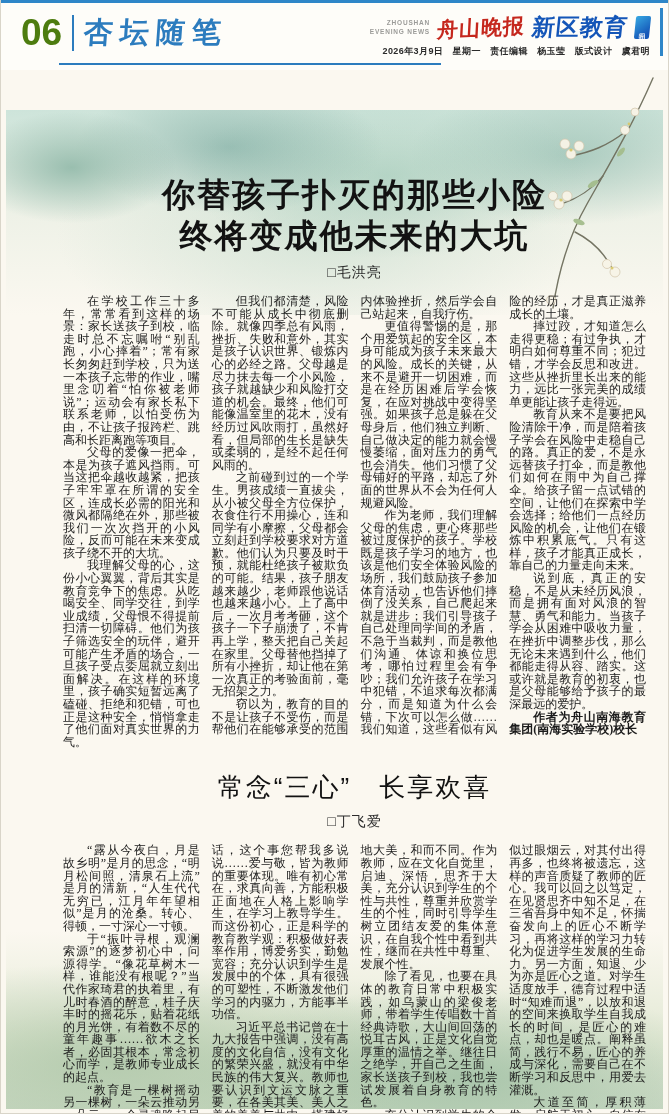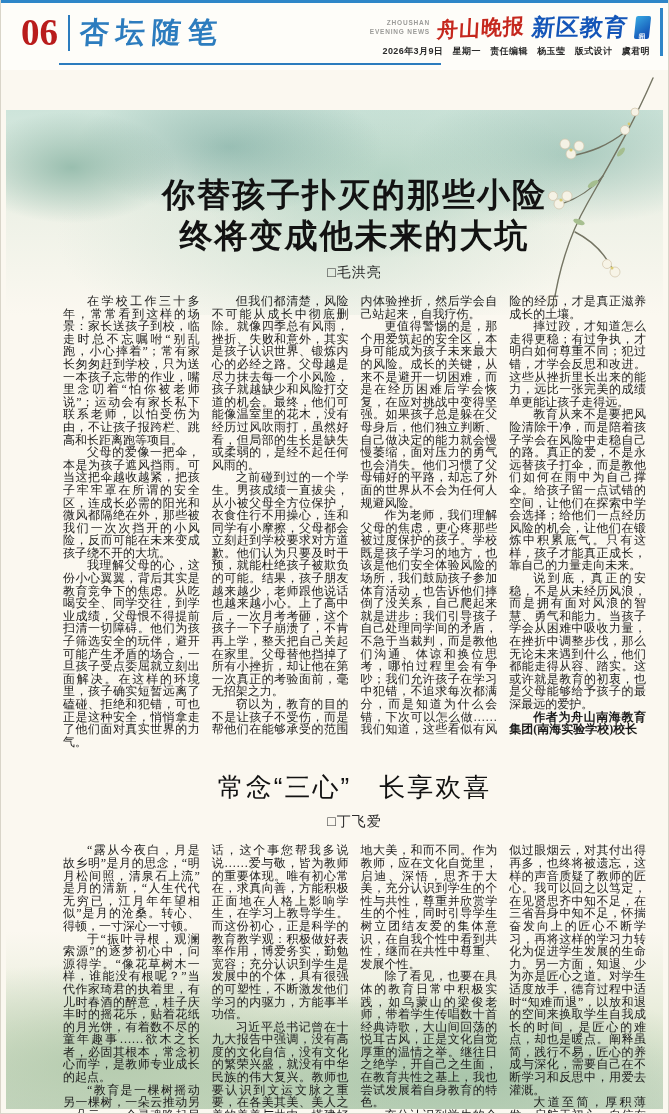--- a/index.html
+++ b/index.html
@@ -8,21 +8,21 @@
     position:relative; width:669px; height:1114px; overflow:hidden;
     background:#fbf8f0;
     border-left:1px solid #d9d5c9; border-right:1px solid #d9d5c9; border-bottom:1px solid #d9d5c9;
     font-family:"Liberation Serif", serif;
   }
   .topbar{ position:absolute; top:0; left:0; right:0; height:3px; background:#2e86c8; z-index:5; }
 
   
   header{ position:relative; height:70px; padding:14px 14px 0 20px; z-index:4; background:#fefdf9; }
   .header-left{ display:flex; align-items:center; gap:10px; }
-  .pagenum{ font-family:Liberation Serif, serif; font-weight:700; font-size:37px; color:#b91c1c; line-height:1; }
+  .pagenum{ font-family:Liberation Sans, sans-serif; font-weight:700; font-size:37px; color:#4d7c0f; line-height:1; }
   .vdiv{ width:2px; height:36px; background:#2c7cbe; }
   .section-title{
     font-family:"Liberation Serif",serif; font-weight:700; font-size:29px; color:#2c7cbe;
     letter-spacing:7px; transform:skewX(-4deg); line-height:1;
   }
   .header-rule{ position:absolute; top:63px; left:58px; width:382px; height:2px; background:#2c7cbe; }
   .header-vbar{ position:absolute; top:8px; right:5px; width:3px; height:48px; background:#2e86c8; }
 
   .header-right{ position:absolute; right:18px; top:12px; text-align:right; }
   .brandrow{ display:flex; align-items:center; justify-content:flex-end; gap:7px; }
@@ -178,21 +178,21 @@
       </h2>
       <div class="author">□丁飞爱</div>
     </div>
     <section class="cols">
       <div>
           <p class="para">“露从今夜白，月是故乡明”是月的思念，“明月松间照，清泉石上流”是月的清新，“人生代代无穷已，江月年年望相似”是月的沧桑。转心、得顿，一寸深心一寸顿。</p>
           <p class="para">于“振叶寻根，观澜索源”的逐梦初心中，问源得学。“像花草树木一样，谁能没有根呢？”当代作家琦君的执着里，有儿时春酒的醉意，桂子庆丰时的摇花乐，贴着花纸的月光饼，有着数不尽的童年趣事……欲木之长者，必固其根本，常念初心而学，是教师专业成长的起点。</p>
           <p class="para">“教育是一棵树摇动另一棵树，一朵云推动另一朵云，一个灵魂唤起另一个灵魂。”相互影响，彼此带动，学生的向师性，远比我们想象的要强烈，身边总有家长致谢——老师，我家孩子可喜欢您了，每次作业都积极完成，也不乏家长求助——老师，孩子听您的话，这个事您帮我多说说……爱与敬，皆为教师的重要体现。唯有初心常在，求真向善，方能积极正面地在人格上影响学生，在学习上教导学生。而这份初心，正是科学的教育教学观：积极做好表率作用，博爱务实，勤勉宽容；充分认识到学生是发展中的个体，具有很强的可塑性，不断激发他们学习的内驱力，方能事半功倍。</p>
           <p class="para">习近平总书记曾在十九大报告中强调，没有高度的文化自信，没有文化的繁荣兴盛，就没有中华民族的伟大复兴。教师也要认识到文运文脉之重要，在各美其美、美人之美的美美与共中，搭建好促进学生成长的共同体，迈好专业成长的方向。</p>
           <p class="para">“春水碧于天，画船听雨眠”是江南的柔情，“大漠孤烟直，长河落日圆”是沙漠的豪情，“天苍苍，野茫茫，风吹草低见牛羊”的草原的悠情，天地大美，和而不同。作为教师，应在文化自觉里，启迪、深悟，思齐于大美，充分认识到学生的个性与共性，尊重并欣赏学生的个性，同时引导学生树立团结友爱的集体意识，在自我个性中看到共性，继而在共性中尊重、发展个性。</p>
-          <p class="para">除了看见，也要在具体的教育日常中积极实践，如乌蒙山的梁俊老师，带着学生传唱数十首经典诗歌，大山间回荡的悦耳古风，正是文化自觉厚重的温情之举。继往日之绝学，开自己之生面，在教育共性之基上，我也尝试发展着自身教育的特色。</p>
+          <p class="para">除了看见，也要在具体的教育日常中积极实践，如乌蒙山的梁俊老师，带着学生传唱数十首经典诗歌，大山间回荡的悦耳古风，正是文化自觉厚重的温情之举。继往日之绝学，开自己之生面，家长送孩子到校，我也尝试发展着自身教育的特色。</p>
           <p class="para">充分认识到学生的个性与共性，数十年来，即便多病缠身，依旧坚持在三尺讲台，改变着山里女孩的命运。教育是百年大计，常怀匠心得学，是教师专业发展的动力。</p>
           <p class="para">有人说“铁打的教师，流水的学生”，学生似过眼烟云，对其付出得再多，也终将被遗忘，这样的声音质疑了教师的匠心。我可以回之以笃定，在见贤思齐中知不足，在三省吾身中知不足，怀揣奋发向上的匠心不断学习，再将这样的学习力转化为促进学生发展的生命力。另一方面，知退、少为亦是匠心之道。对学生适度放手，德育过程中适时“知难而退”，以放和退的空间来换取学生自我成长的时间，是匠心的难点，却也是暖点。阐释虽简，践行不易，匠心的养成与深化，需要自己在不断学习和反思中，用爱去灌溉。</p>
           <p class="para">大道至简，厚积薄发。启航于初心，自信在觉心，守正以匠心，相信成长路上的“心心”之火，将让自己在燎原之势中，尽享欢喜心的幸福感。</p>
         </div>
       <p class="byline">作者为舟山一小北校区教师</p>
     </section>
   </main>
 </div>
 
 </body></html>

